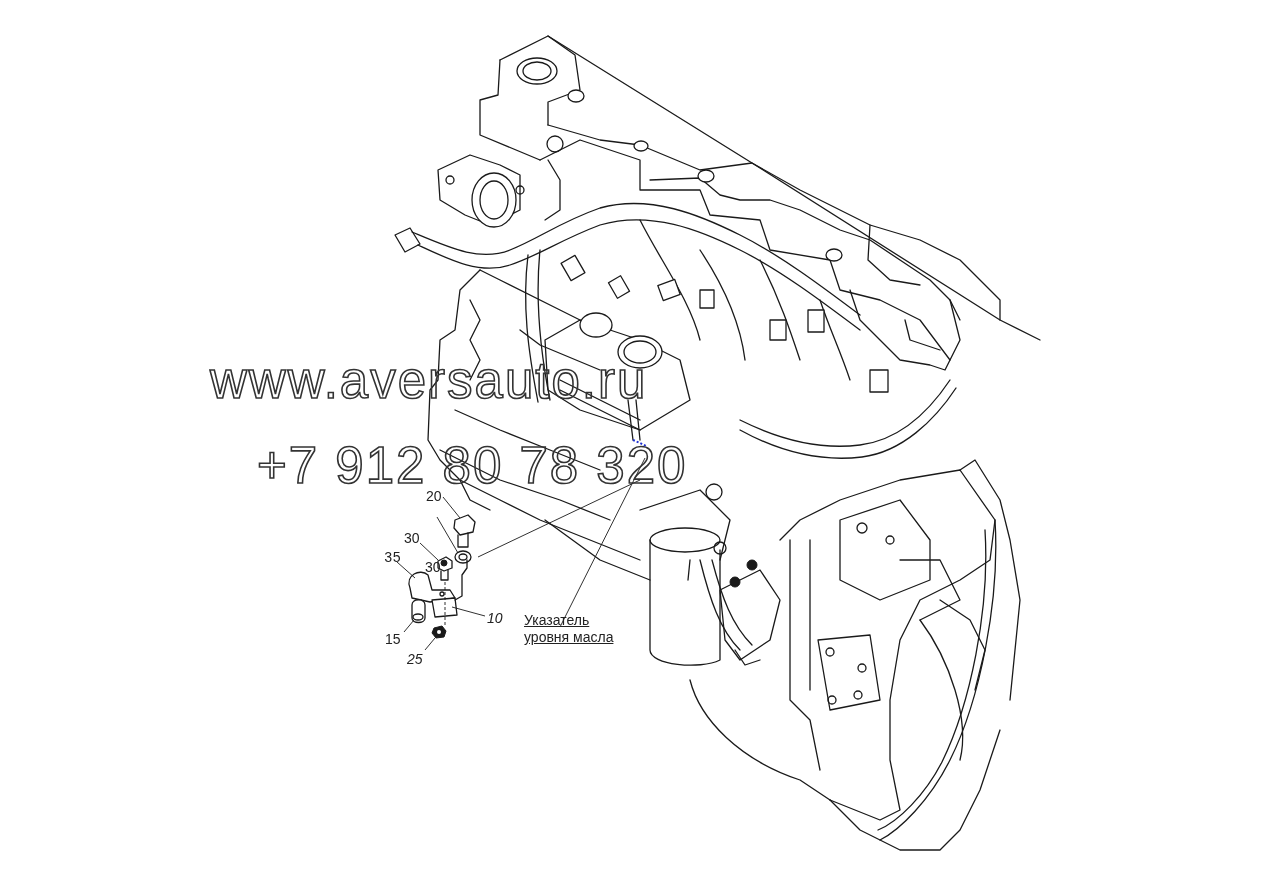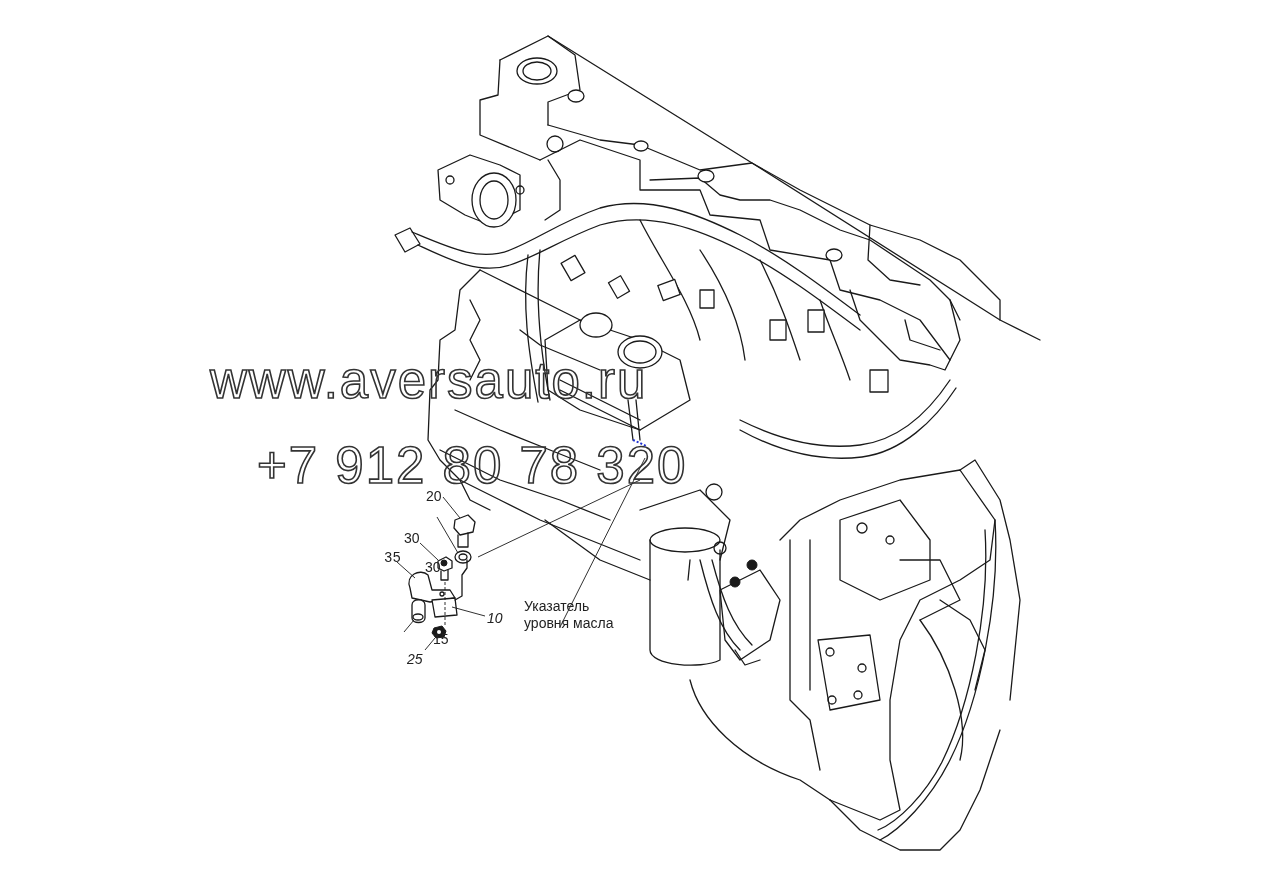--- a/index.html
+++ b/index.html
@@ -196,19 +196,19 @@
 </div>
 
 <div class="wm" style="left:210px; top:355px;">www.aversauto.ru</div>
 <div class="wm" style="left:245px; top:440px;margin-left:12px;">+7 912 80 78 320</div>
 
 <div class="callout" style="left:426px; top:489px;">20</div>
 <div class="callout" style="left:425px; top:532px;margin-top:28px;">30</div>
 <div class="callout" style="left:404px; top:531px;">30</div>
 <div class="callout" style="left:384px; top:551px;font-family:Liberation Mono, monospace;">35</div>
 <div class="callout" style="left:487px; top:611px;font-style:italic;">10</div>
-<div class="callout" style="left:385px; top:632px;margin-left:48px;">15</div>
+<div class="callout" style="left:385px; top:632px;">15</div>
 <div class="callout" style="left:407px; top:652px;font-style:italic;">25</div>
 
-<div class="caption" style="left:524px; top:598px;">
+<div class="caption" style="left:524px; top:612px;text-decoration:underline;">
   <div>Указатель</div>
   <div>уровня масла</div>
 </div>
 
 </body></html>

